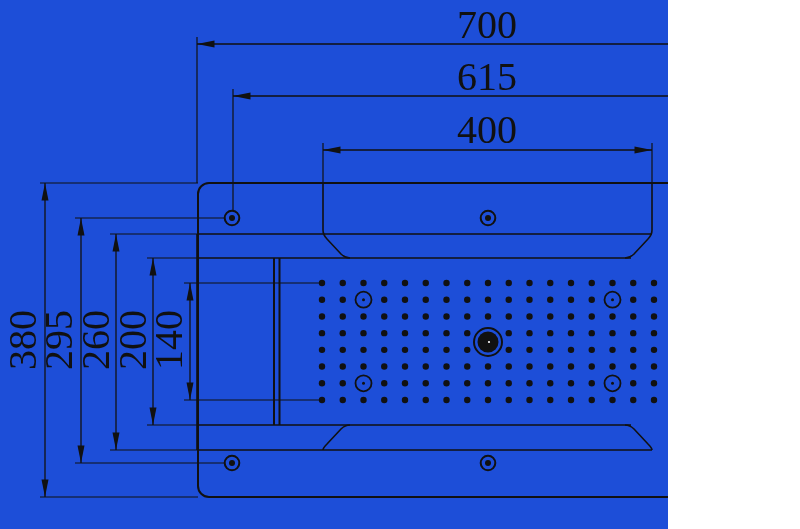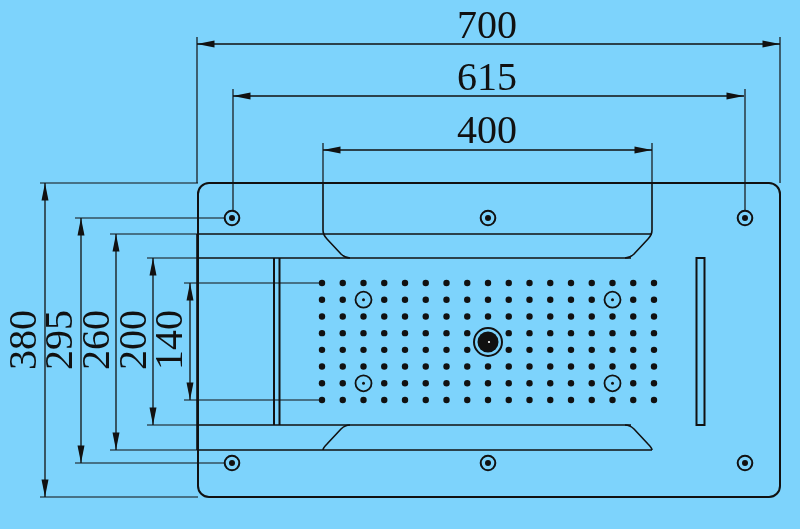--- a/index.html
+++ b/index.html
@@ -1,16 +1,16 @@
 <!DOCTYPE html>
 <html><head>
 <meta charset="utf-8">
 <style>
   html,body{margin:0;padding:0;background:#ffffff;}
-  .stage{width:800px;height:529px;position:relative;background:#7dd3fc;overflow:hidden;}
+  .stage{width:668px;height:529px;position:relative;background:#1d4ed8;overflow:hidden;}
   svg{display:block;}
   text.dim{font-family:"Liberation Serif","DejaVu Serif",serif;font-size:40px;fill:#111;}
   .obj{stroke:#111;stroke-width:2;fill:none;}
   .obj-thin{stroke:#111;stroke-width:1.6;fill:none;}
   .ext{stroke:#111;stroke-width:1.2;fill:none;}
   .dimline{stroke:#111;stroke-width:1.3;fill:none;}
   .dot{fill:#111;stroke:none;}
 </style>
 </head>
 <body>

